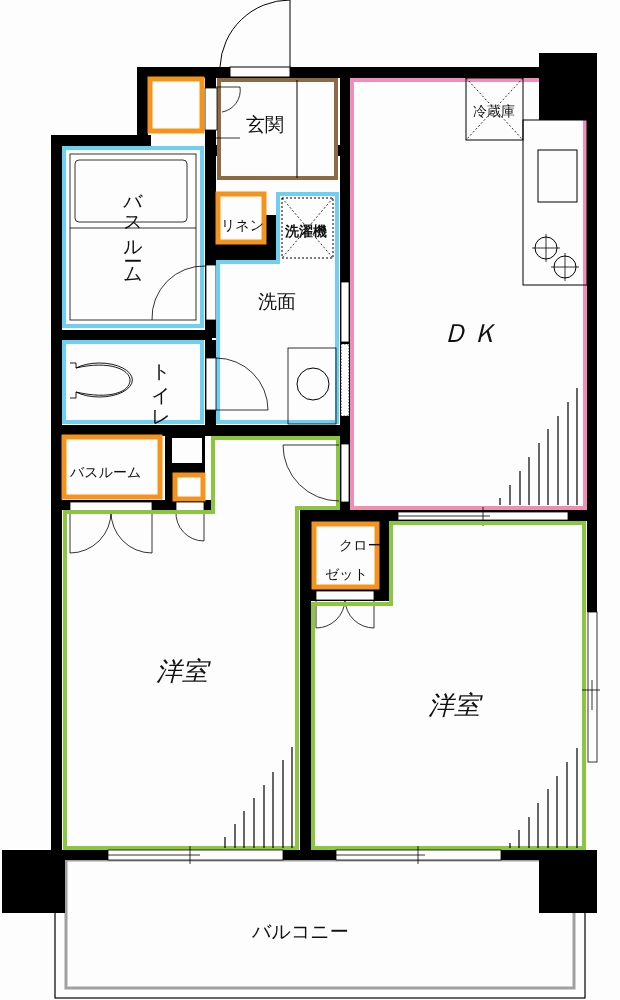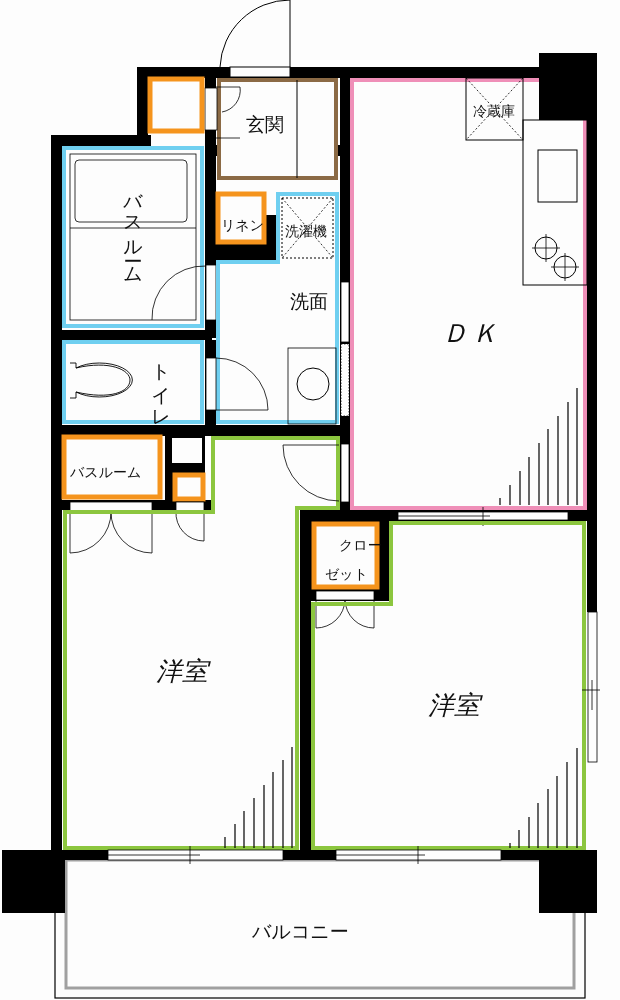--- a/index.html
+++ b/index.html
@@ -180,22 +180,22 @@
     <line x1="548" y1="848" x2="548" y2="789"></line>
       <line x1="557" y1="848" x2="557" y2="776"></line>
     <line x1="567" y1="848" x2="567" y2="762"></line>
       <line x1="577" y1="848" x2="577" y2="748"></line>
   </g>
 </svg>
 
 <span class="lbl mid" style="left:238px;top:115px;margin-left:8px;">玄関</span>
 <span class="lbl mid vert" style="left:124px;top:180px;">バスルーム</span>
 <span class="lbl xs" style="left:221px;top:219px;font-family:Liberation Serif, serif;">リネン</span>
-<span class="lbl xs" style="left:285px;top:224px;">洗濯機</span>
-<span class="lbl mid" style="left:258px;top:292px;margin-left:32px;">洗面</span>
+<span class="lbl xs" style="left:285px;top:224px;font-weight:bold;">洗濯機</span>
+<span class="lbl mid" style="left:258px;top:292px;">洗面</span>
 <span class="lbl mid vert" style="left:152px;top:350px;">トイレ</span>
 <span class="lbl big" style="left:442px;top:320px;letter-spacing:4px;">ＤＫ</span>
 <span class="lbl xs" style="left:473px;top:104px;">冷蔵庫</span>
 <span class="lbl xs" style="left:70px;top:465px;">バスルーム</span>
 <span class="lbl xs" style="left:325px;top:538px;margin-left:14px;">クロー</span>
 <span class="lbl xs" style="left:325px;top:567px;">ゼット</span>
 <span class="lbl big" style="left:156px;top:658px;">洋室</span>
 <span class="lbl big" style="left:428px;top:692px;">洋室</span>
 <span class="lbl mid" style="left:252px;top:922px;">バルコニー</span>
 

